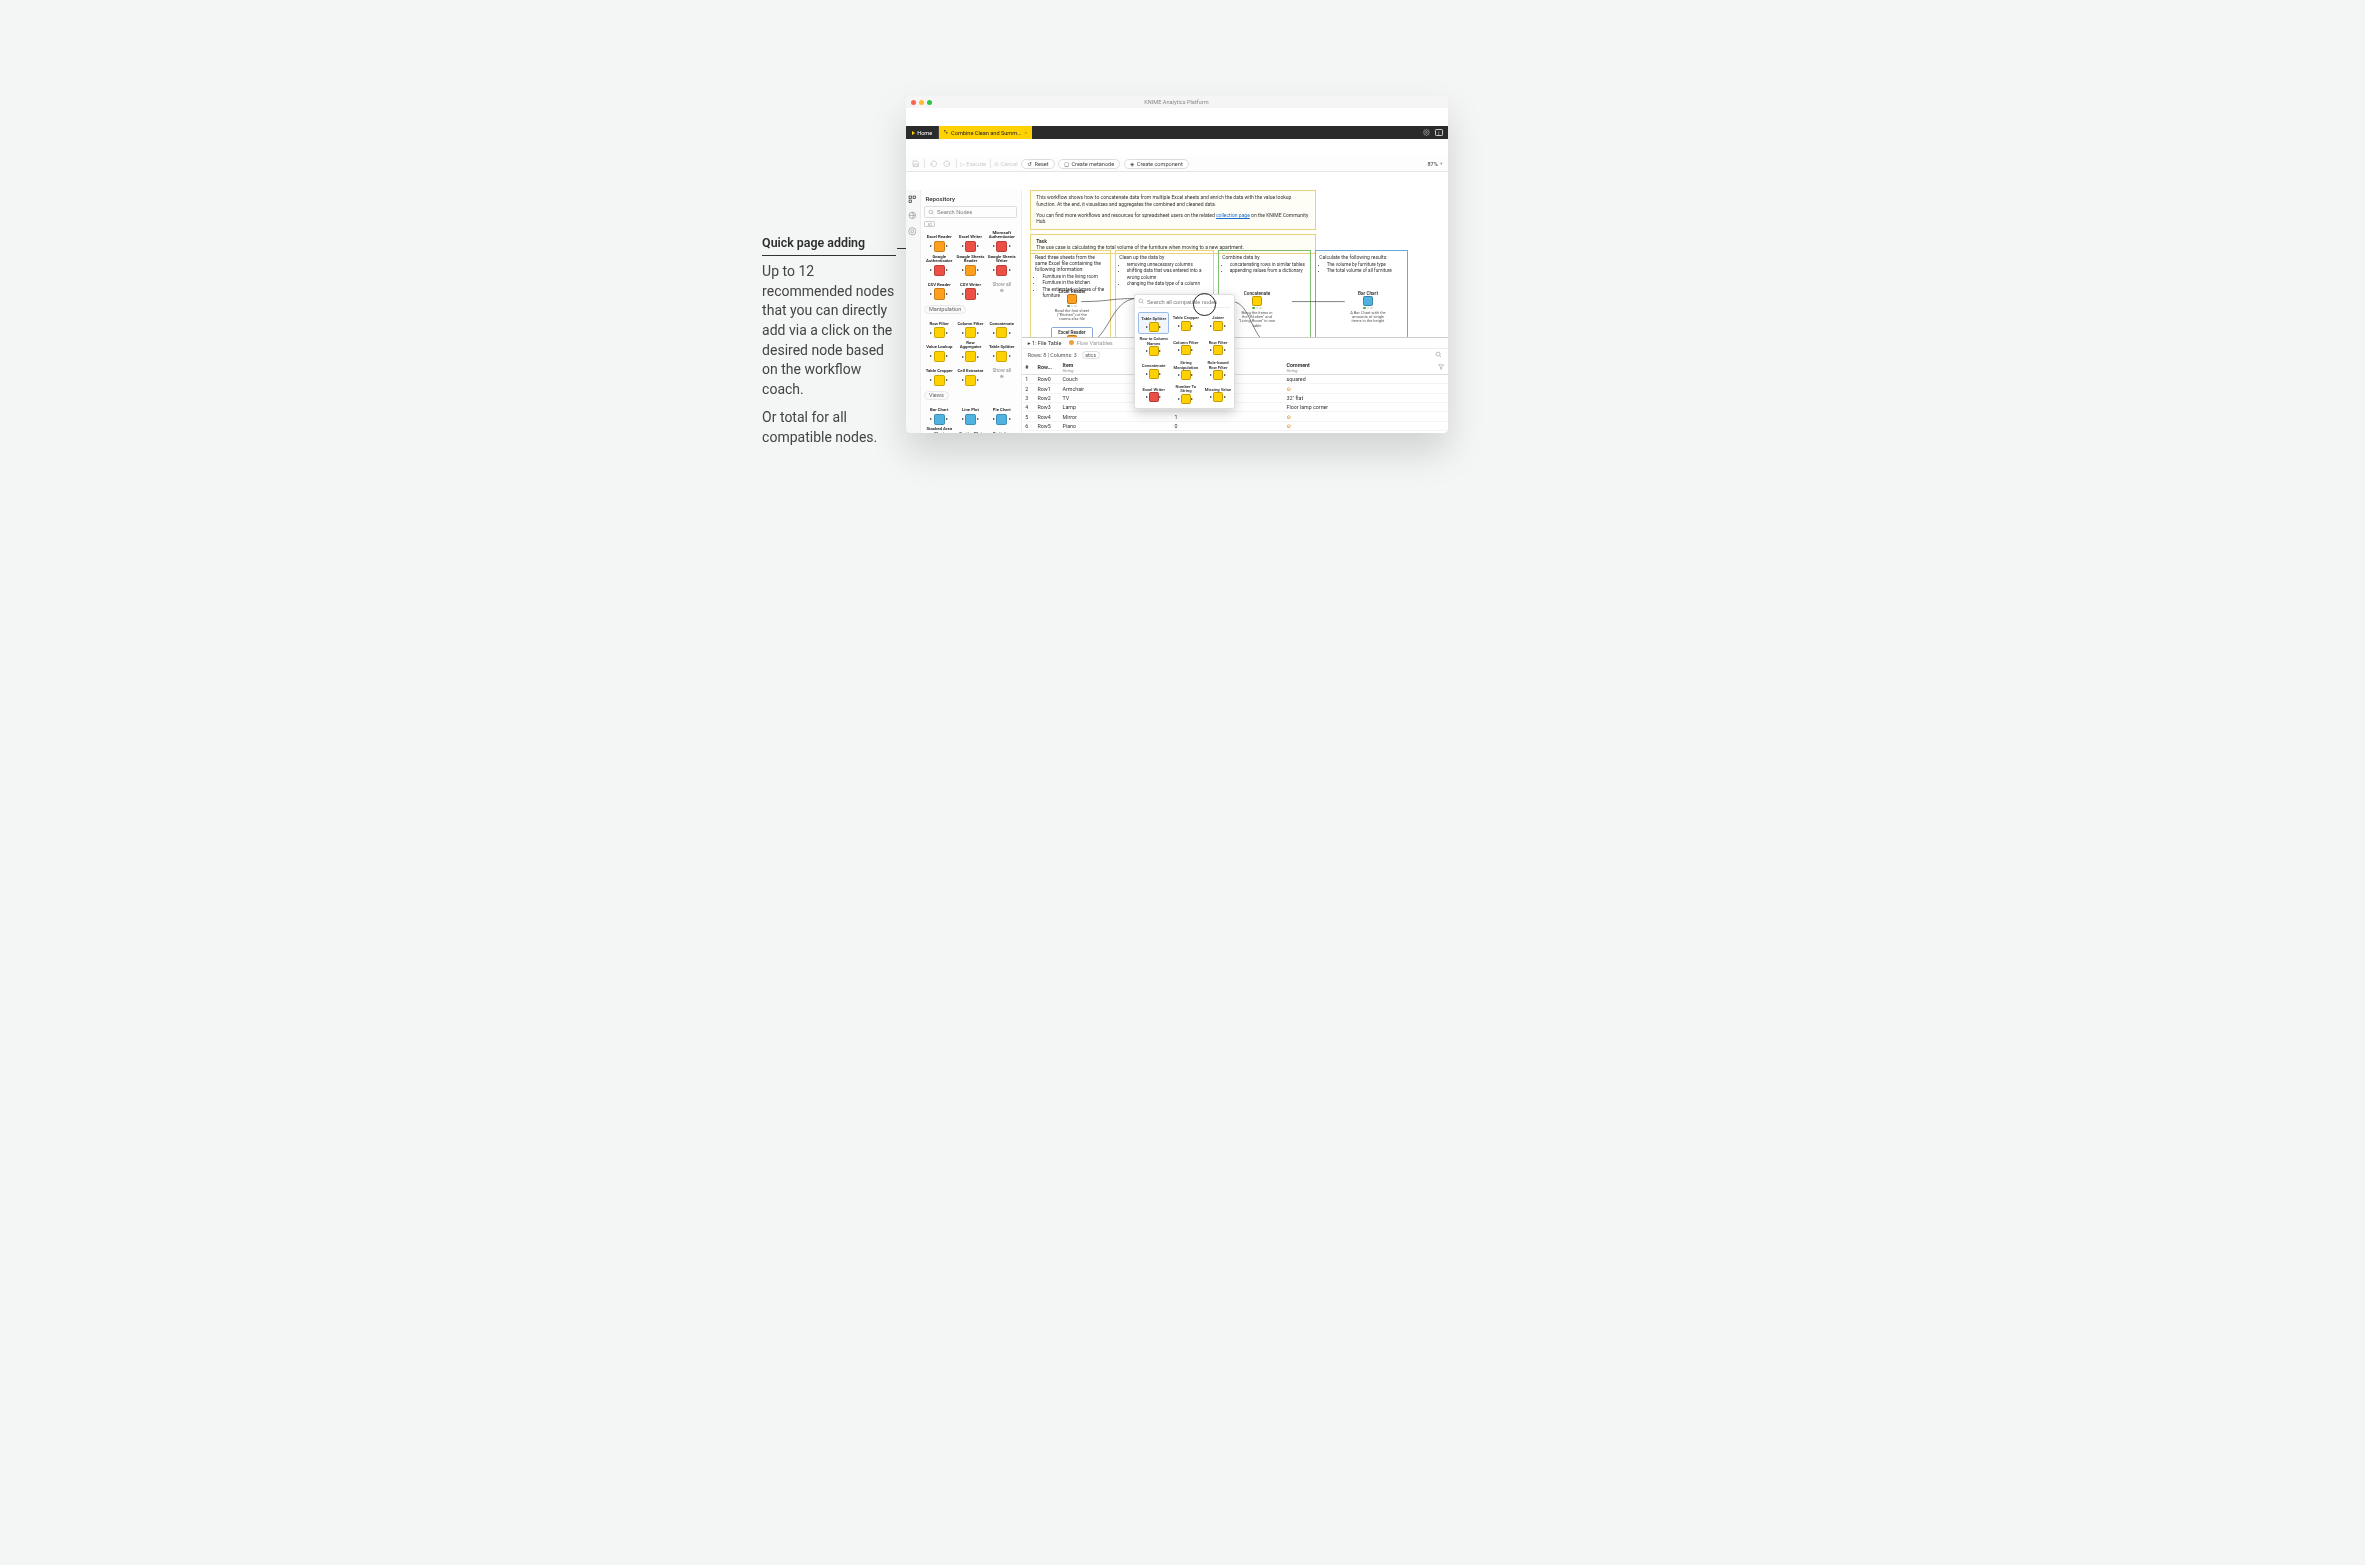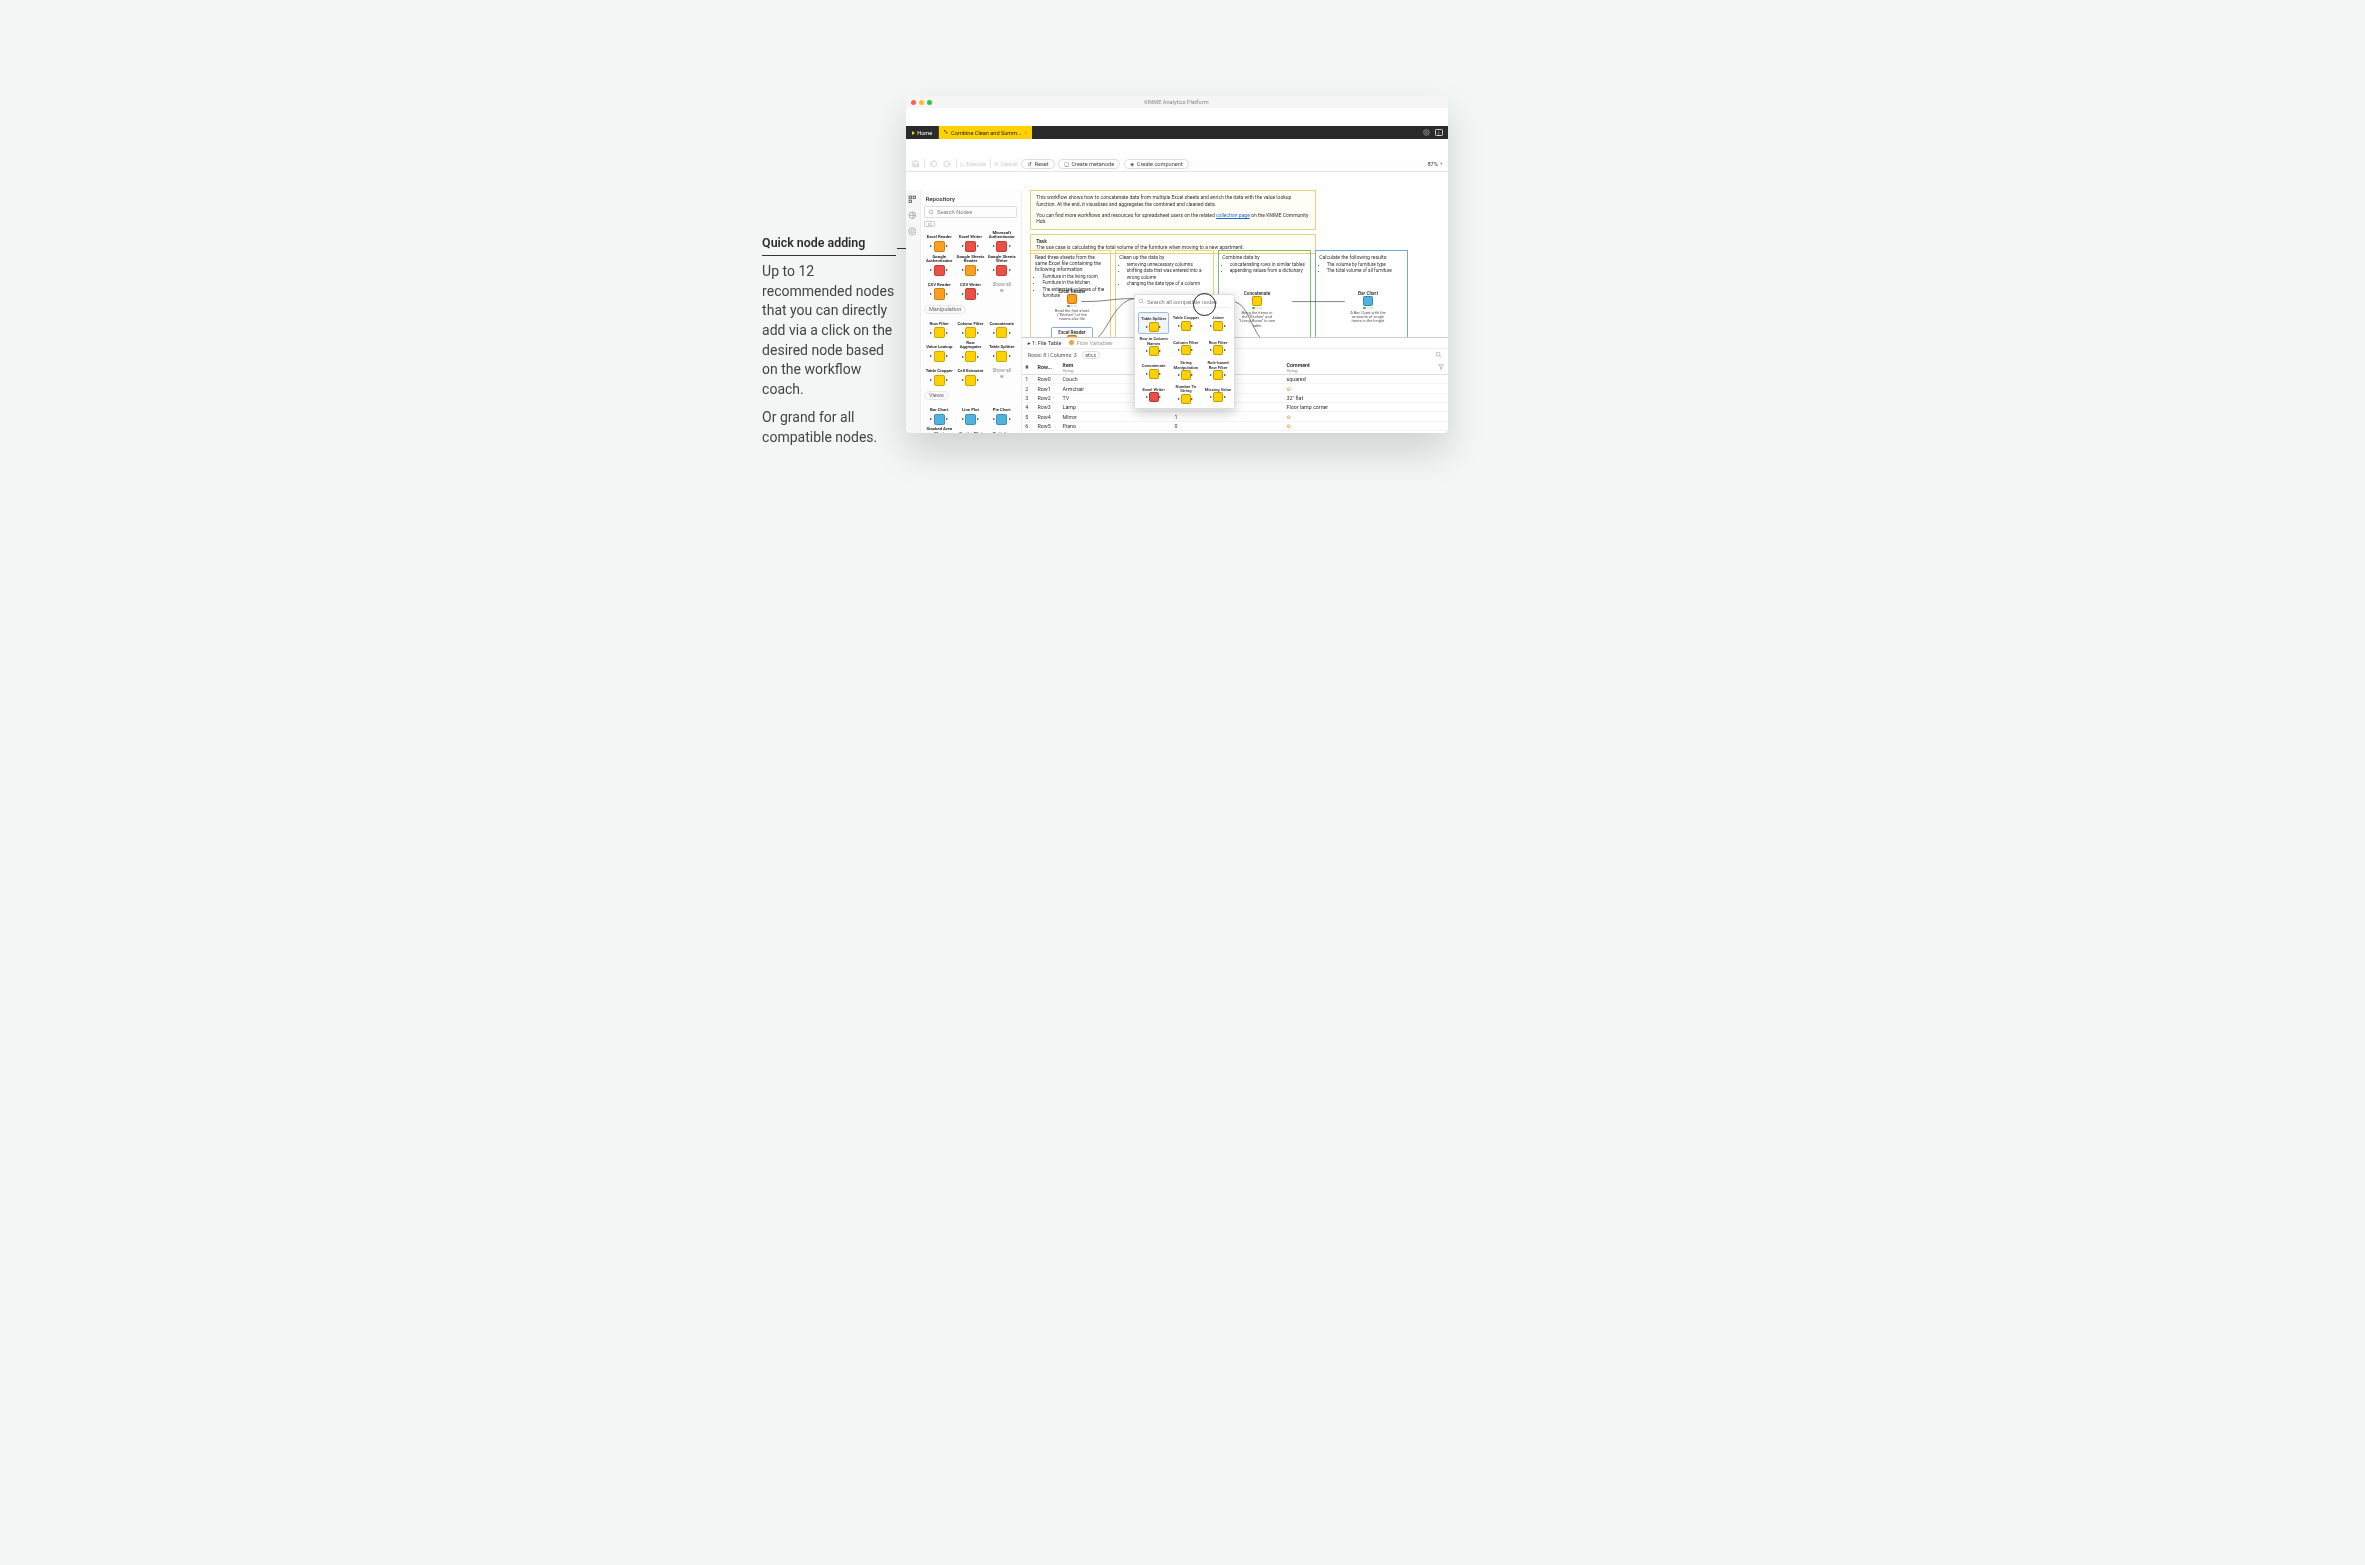--- a/index.html
+++ b/index.html
@@ -123,24 +123,24 @@
 
 
 .conn-line { position: absolute; height: 0.6px; background: #333; }
 </style>
 </head>
 <body>
 
 <div class="stage">
 
   <div class="caption">
-    <h2>Quick node adding</h2>
+    <h2>Quick page adding</h2>
     <hr>
     <p>Up to 12 recommended nodes that you can directly add via a click on the desired node based on the workflow coach.</p>
-    <p>Or grand for all compatible nodes.</p>
+    <p>Or total for all compatible nodes.</p>
   </div>
   <div class="conn-line" style="left:158px; top:248px; width:230px;"></div>
 
   <div class="window">
 
     <div class="titlebar">
       <div class="traffic">
         <div class="dot red"></div>
         <div class="dot yel"></div>
         <div class="dot grn"></div>

